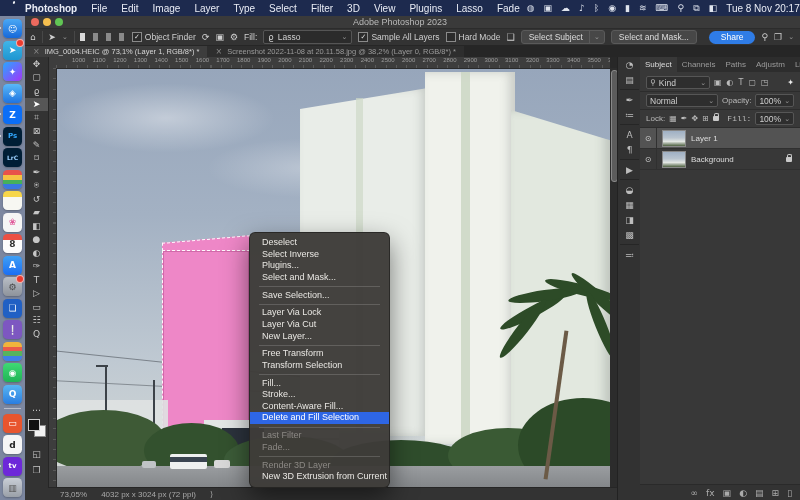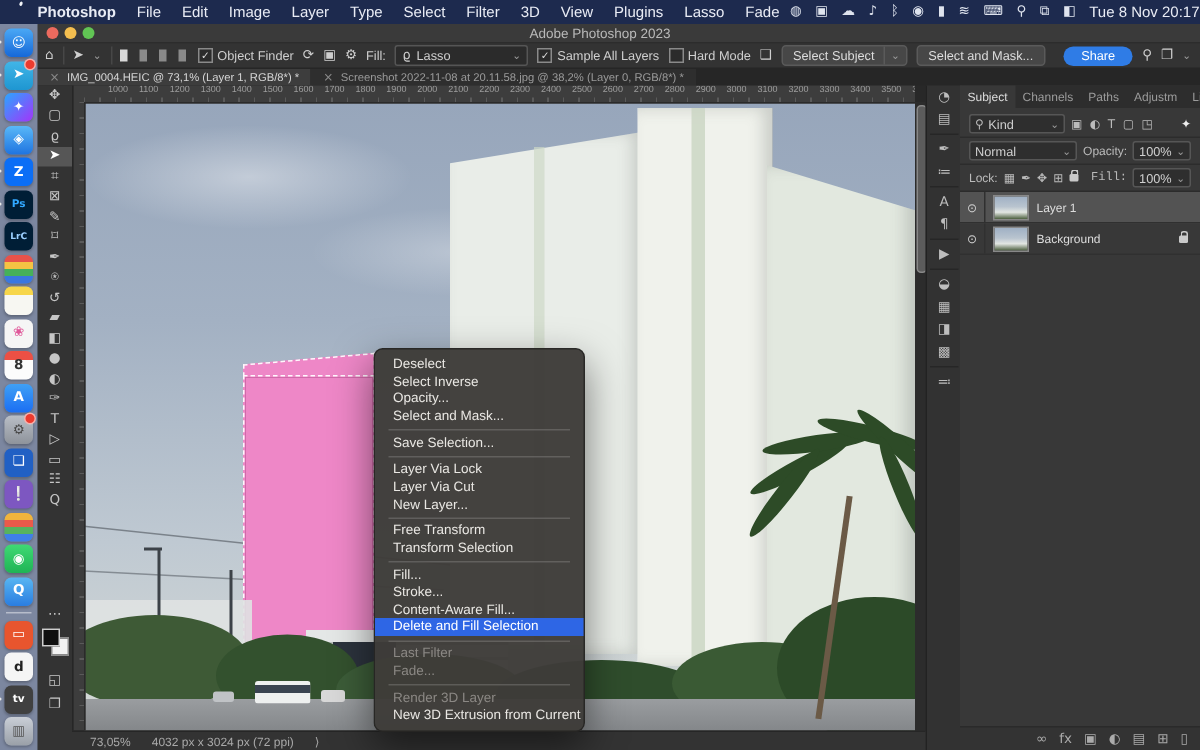--- a/index.html
+++ b/index.html
@@ -347,21 +347,21 @@
     <div class="frond" style="left:452px;top:222px;transform:rotate(-8deg);"></div>
     <div class="frond" style="left:488px;top:216px;transform:rotate(14deg);"></div>
     <div class="frond" style="left:505px;top:228px;transform:rotate(42deg);width:84px;"></div>
     <div class="frond" style="left:508px;top:252px;transform:rotate(68deg);"></div>
     <div class="frond" style="left:430px;top:255px;transform:rotate(-52deg);"></div>
   </div>
 
   <div id="ctxmenu">
       <div class="mi">Deselect</div>
       <div class="mi">Select Inverse</div>
-      <div class="mi">Opacity...</div>
+      <div class="mi">Plugins...</div>
       <div class="mi">Select and Mask...</div>
       <div class="msep"></div>
       <div class="mi">Save Selection...</div>
       <div class="msep"></div>
       <div class="mi">Layer Via Lock</div>
       <div class="mi">Layer Via Cut</div>
       <div class="mi">New Layer...</div>
       <div class="msep"></div>
       <div class="mi">Free Transform</div>
       <div class="mi">Transform Selection</div>
@@ -529,21 +529,21 @@
       <div class="dicon" style="background: linear-gradient(rgb(88, 182, 242), rgb(42, 125, 224)); color: rgb(255, 255, 255);">
         <span class="glyph" style="font-size: 9px;">Q</span>
       </div>
       <div class="dsep"></div>
       <div class="dicon" style="background: rgb(232, 85, 46); color: rgb(255, 255, 255);">
         <span class="glyph" style="font-size: 9px;">▭</span>
       </div>
       <div class="dicon" style="background: rgb(245, 245, 245); color: rgb(34, 34, 34);">
         <span class="glyph" style="font-size: 9px;">d</span>
       </div>
-      <div class="dicon" style="background: #404040; color: rgb(255, 255, 255);">
+      <div class="dicon" style="background: #6d28d9; color: rgb(255, 255, 255);">
         <span class="glyph" style="font-size: 7px;">tv</span>
         <span class="rundot"></span>
       </div>
       <div class="dicon" style="background: linear-gradient(rgb(201, 206, 214), rgb(154, 160, 168)); color: rgb(85, 85, 85);">
         <span class="glyph" style="font-size: 9px;">▥</span>
       </div>
     </div>
 
 </div>
 

